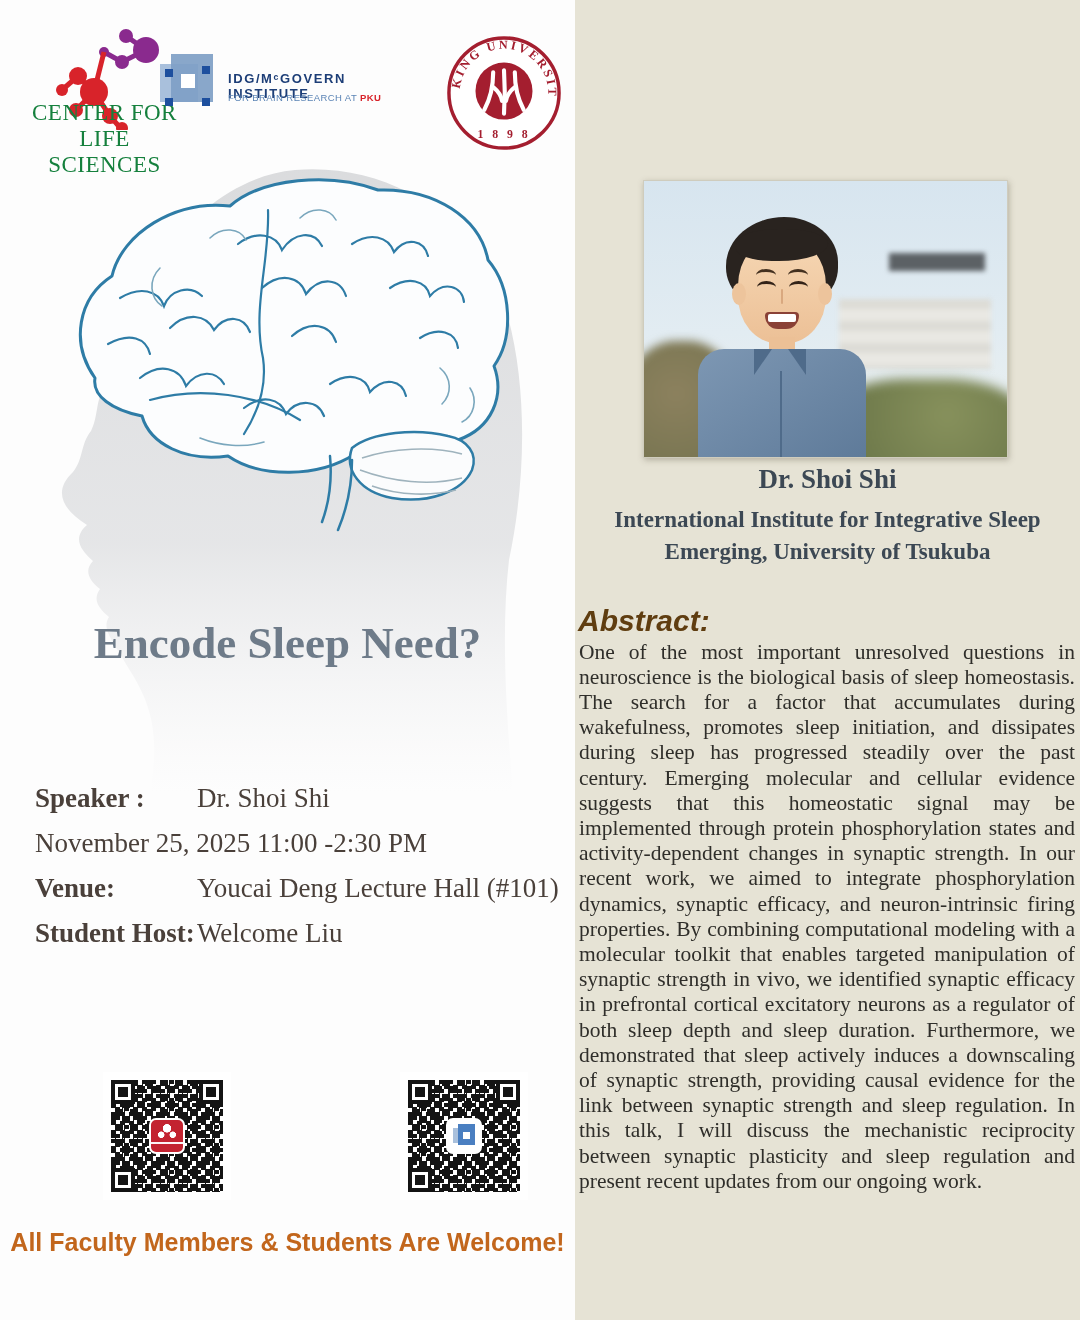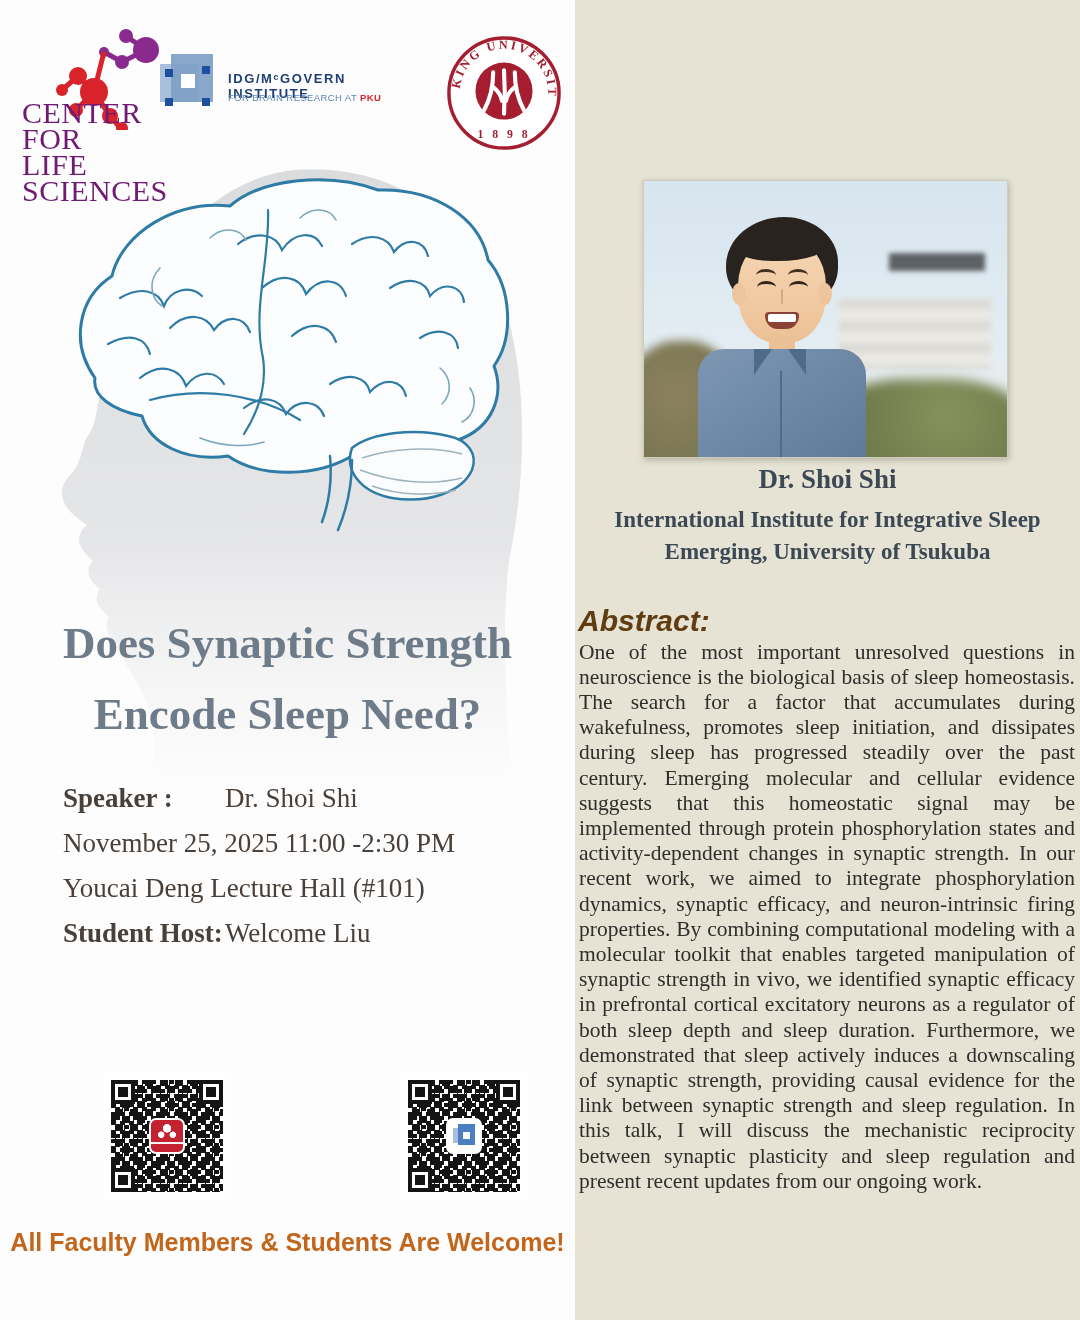--- a/index.html
+++ b/index.html
@@ -3,41 +3,41 @@
 <meta charset="utf-8">
 <style>
   html,body{margin:0;padding:0;width:1080px;height:1320px;overflow:hidden;
     font-family:"Liberation Serif",serif;background:#fff;}
   .abs{position:absolute;}
   #poster{position:relative;width:1080px;height:1320px;background:#fff;}
 
   
   #left-panel{position:absolute;left:0;top:0;width:575px;height:1320px;background:#fdfdfd;}
 
-  .cls-text{position:absolute;left:22px;top:100px;width:165px;text-align:left;
-    color:#701a75;font-size:30px;line-height:26px;letter-spacing:.5px;}
+  .cls-text{position:absolute;left:22px;top:100px;width:165px;text-align:center;
+    color:#15803d;font-size:23px;line-height:26px;letter-spacing:.5px;}
   .idg-title{position:absolute;left:228px;top:71px;width:190px;
     font-family:"Liberation Sans",sans-serif;font-weight:bold;font-size:13px;
     letter-spacing:1.6px;color:#1d3e77;}
   .idg-sub{position:absolute;left:228px;top:92px;width:182px;
     font-family:"Liberation Sans",sans-serif;font-size:9.5px;letter-spacing:.4px;color:#5b84b5;}
   .idg-sub b{color:#d8232a;}
   .idg-mark{position:absolute;left:160px;top:54px;width:56px;height:60px;}
   .idg-mark .sqA{position:absolute;left:0;top:10px;width:38px;height:38px;background:#a9c0dc;}
   .idg-mark .sqB{position:absolute;left:11px;top:0;width:42px;height:48px;background:#7f9fc6;opacity:.92;}
   .idg-mark .dot{position:absolute;width:8px;height:8px;background:#1d4f9e;}
   .idg-mark .ctr{position:absolute;left:21px;top:20px;width:14px;height:14px;background:#fff;}
 
   
   .lecture-title{position:absolute;left:0;top:578px;width:575px;text-align:center;
     color:#6e7b89;font-weight:bold;font-size:45px;line-height:71px;}
   .lecture-title span{display:block;}
 
   
-  .details{position:absolute;left:35px;top:776px;width:530px;color:#4a403a;font-size:27px;margin-left:28px;}
+  .details{position:absolute;left:35px;top:776px;width:530px;color:#4a403a;font-size:27px;}
   .details .row{display:flex;line-height:45px;}
   .details .lab{width:162px;font-weight:600;flex:none;}
   .details .val{flex:1;}
 
   
   .qr{position:absolute;top:1072px;width:128px;height:128px;background:#fff;}
   .qr .noise{position:absolute;inset:8px;
     background:
       repeating-conic-gradient(#141414 0% 25%, transparent 0% 50%) 0 0/9px 9px,
       repeating-conic-gradient(#141414 0% 25%, transparent 0% 50%) 4px 6px/15px 15px,
@@ -253,33 +253,33 @@
         <path d="M 160 120 C 148 132 150 150 162 158"></path>
         <path d="M 470 240 C 478 252 474 268 462 274"></path>
         <path d="M 210 90 C 222 78 240 80 246 92"></path>
         <path d="M 300 70 C 312 58 330 60 336 72"></path>
         <path d="M 200 290 C 220 298 244 300 264 294"></path>
         <path d="M 440 220 C 452 230 452 246 442 256"></path>
       </g>
     </svg>
 
     <h1 class="lecture-title">
-      <span>Does Synaptic Strength</span>
       <span>Encode Sleep Need?</span>
     </h1>
 
     <div class="details">
       <div class="row">
         <span class="lab">Speaker :</span>
         <span class="val">Dr. Shoi Shi</span>
       </div>
       <div class="row">
         <span class="val">November 25, 2025  11:00 -2:30 PM</span>
       </div>
       <div class="row">
+        <span class="lab">Venue:</span>
         <span class="val">Youcai Deng Lecture Hall (#101)</span>
       </div>
       <div class="row">
         <span class="lab"></span>
       </div>
       <div class="row">
         <span class="lab">Student Host:</span>
         <span class="val">Welcome Liu</span>
       </div>
     </div>

